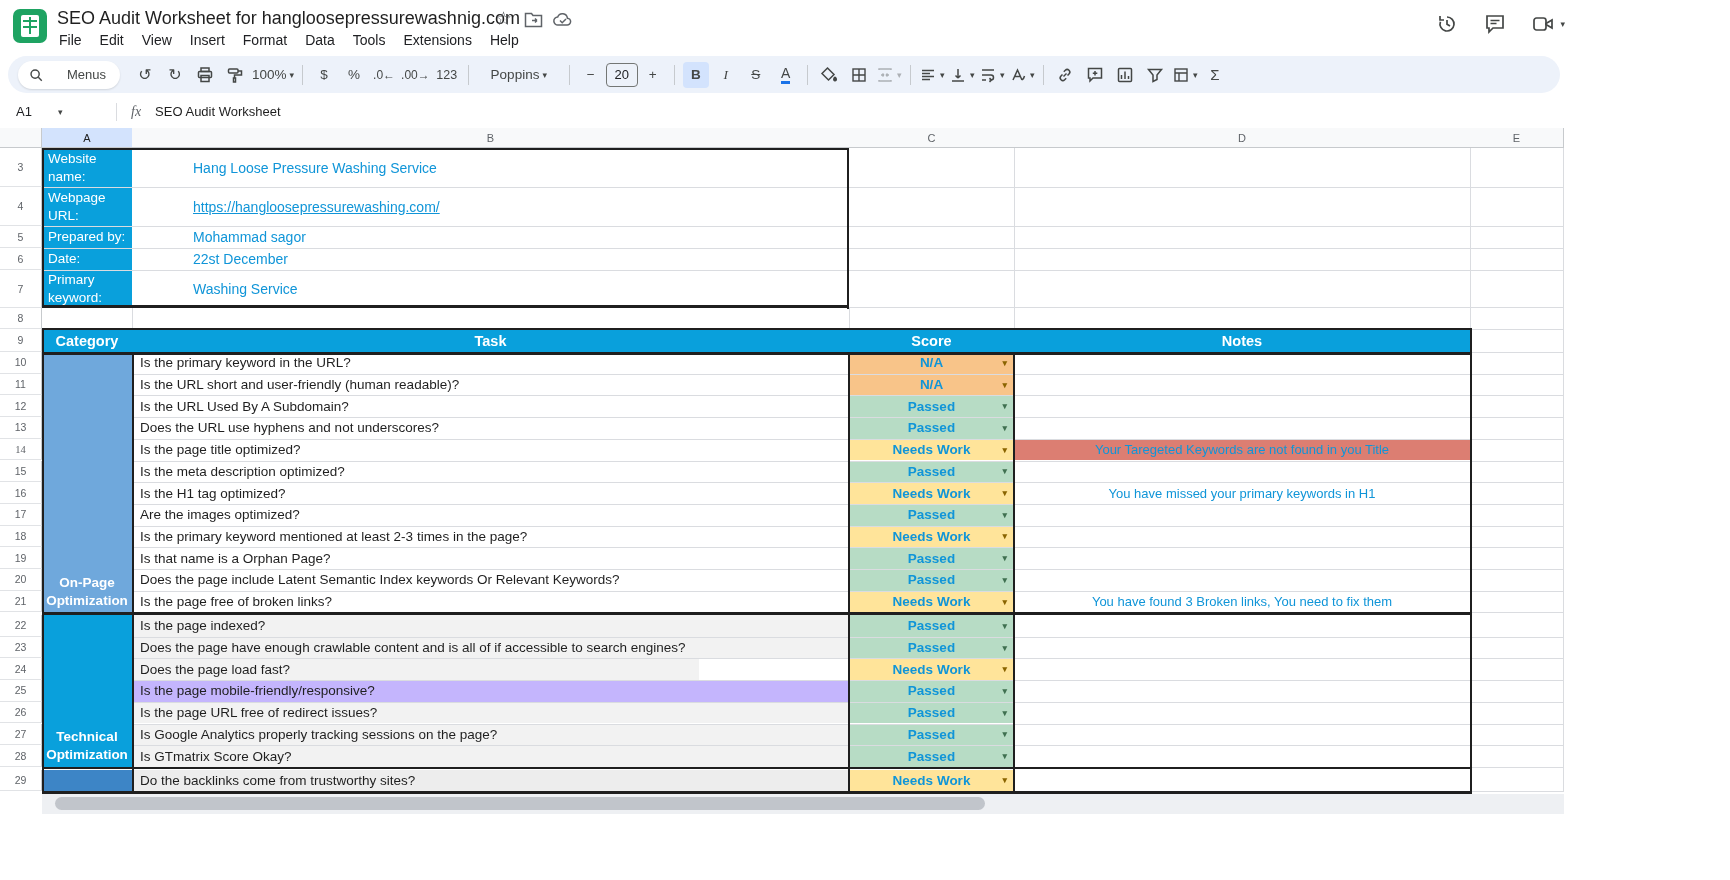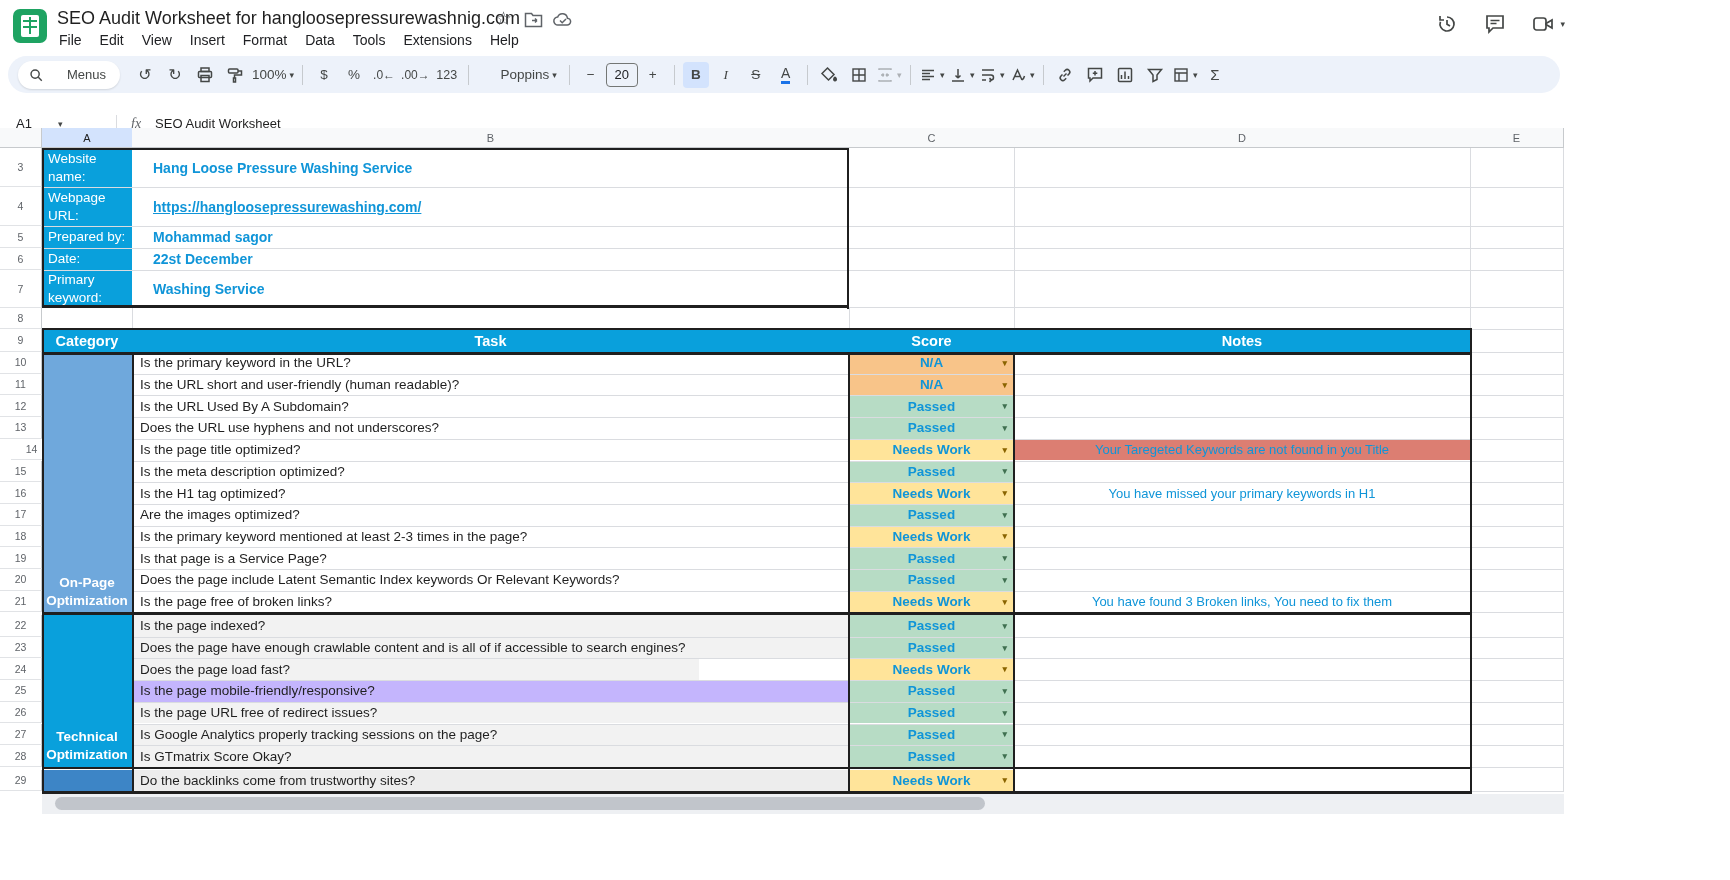--- a/index.html
+++ b/index.html
@@ -25,35 +25,35 @@
   #menus-pill{background:#fff;border-radius:14px;height:28px;display:flex;align-items:center;
               padding:0 14px 0 10px;margin-right:10px;box-shadow:0 1px 2px rgba(0,0,0,.12);gap:17px;}
   #menus-pill span{font-size:13px;color:#444746;margin-left:6px;}
   .glyph{font-size:16px;}
   #fontsize-box{border:1px solid #747775;border-radius:4px;width:30px;height:22px;
                 display:flex;align-items:center;justify-content:center;font-size:13px;}
   .active-btn{background:#d3e3fd;}
   .u-a{border-bottom:3px solid #1a73e8;line-height:1;padding-bottom:1px;font-size:14px;}
   .grayed{opacity:.38;}
   
-  #formulabar{left:0;top:96px;width:1730px;height:31px;background:#fff;display:flex;align-items:center;margin-top:12px;}
+  #formulabar{left:0;top:96px;width:1730px;height:31px;background:#fff;display:flex;align-items:center;}
   #namebox{width:100px;display:flex;align-items:center;padding-left:16px;font-size:13px;color:#202124;}
   #fx{font-style:italic;font-family:"Liberation Serif",serif;color:#5f6368;font-size:14px;margin:0 14px 0 14px;}
   #fb-div{width:1px;height:18px;background:#dadce0;}
   #formula-value{font-size:13px;color:#1f1f1f;}
   
   .cell{position:absolute;box-sizing:border-box;display:flex;align-items:center;font-size:13.5px;
         color:#1f1f1f;overflow:hidden;}
   .colhead{background:#f8f9fa;justify-content:center;font-size:11px;color:#5f6368;
            border-right:1px solid #c7cacd;border-bottom:1px solid #c7cacd;}
   .colhead-sel{background:#d3e3fd;color:#1f1f1f;}
   .gutter{justify-content:center;font-size:10.5px;color:#5f6368;border-right:1px solid #c7cacd;
           border-bottom:1px solid #e1e3e6;background:#fff;}
   .info-label{background:#09a0dc;color:#fff;padding:0 4px 0 6px;line-height:1.3;font-size:13.5px;}
-  .info-value{font-weight:bold;color:#1095d8;padding-left:21px;font-size:14px;white-space:nowrap;}
+  .info-value{font-weight:normal;color:#1095d8;padding-left:21px;font-size:14px;white-space:nowrap;margin-left:40px;}
   .link{text-decoration:underline;}
   .thead{background:#09a0dc;color:#fff;font-weight:bold;justify-content:center;font-size:14.5px;}
   .task-cell{padding-left:8px;white-space:nowrap;}
   .score-cell{justify-content:center;font-weight:bold;color:#1095d8;position:absolute;}
   .score-caret{position:absolute;right:7px;font-size:9px;}
   .note-cell{justify-content:center;color:#1095d8;font-size:13px;white-space:nowrap;}
   .cat-cell{display:flex;align-items:flex-end;justify-content:center;text-align:center;color:#fff;
             font-weight:bold;font-size:13.5px;line-height:1.32;padding:0 2px 3px 2px;word-break:break-word;}
   .hline,.vline{position:absolute;background:#dadce0;}
   .thick{position:absolute;background:#1f1f1f;}
@@ -148,21 +148,21 @@
         <span>100%</span>
         <span class="caret">▾</span>
       </div>
     <div class="t-div"></div>
     <div class="t-btn">$</div>
     <div class="t-btn">%</div>
     <div class="t-btn" style="font-size:12px;">.0←</div>
     <div class="t-btn" style="font-size:12px;">.00→</div>
     <div class="t-btn" style="font-size:12.5px;">123</div>
     <div class="t-div"></div>
-    <div class="t-btn" style="min-width:76px;justify-content:flex-end;padding:0 4px;">
+    <div class="t-btn" style="min-width:76px;justify-content:center;padding:0 4px;">
       <span>Poppins</span>
         <span class="caret">▾</span>
       </div>
     <div class="t-div"></div>
     <div class="t-btn">−</div>
     <div id="fontsize-box">20</div>
     <div class="t-btn">+</div>
     <div class="t-div"></div>
     <div class="t-btn active-btn" style="font-weight:bold;">B</div>
     <div class="t-btn" style="font-style:italic;font-family:'Liberation Serif',serif;">I</div>
@@ -275,21 +275,21 @@
       <div class="cell gutter" style="left: 0px; top: 60px; width: 42px; height: 39px;">4</div>
       <div class="cell gutter" style="left: 0px; top: 99px; width: 42px; height: 22px;">5</div>
       <div class="cell gutter" style="left: 0px; top: 121px; width: 42px; height: 22px;">6</div>
       <div class="cell gutter" style="left: 0px; top: 143px; width: 42px; height: 38px;">7</div>
       <div class="cell gutter" style="left: 0px; top: 181px; width: 42px; height: 21px;">8</div>
       <div class="cell gutter" style="left: 0px; top: 202px; width: 42px; height: 23px;">9</div>
       <div class="cell gutter" style="left: 0px; top: 225px; width: 42px; height: 21.7px;">10</div>
       <div class="cell gutter" style="left: 0px; top: 246.7px; width: 42px; height: 21.7px;">11</div>
       <div class="cell gutter" style="left: 0px; top: 268.4px; width: 42px; height: 21.7px;">12</div>
       <div class="cell gutter" style="left: 0px; top: 290.1px; width: 42px; height: 21.7px;">13</div>
-      <div class="cell gutter" style="left: 11px; top: 311.8px; width: 42px; height: 21.7px;">14</div>
+      <div class="cell gutter" style="left: 0px; top: 311.8px; width: 42px; height: 21.7px; font-family: Liberation Serif, serif;">14</div>
       <div class="cell gutter" style="left: 0px; top: 333.5px; width: 42px; height: 21.7px;">15</div>
       <div class="cell gutter" style="left: 0px; top: 355.2px; width: 42px; height: 21.7px;">16</div>
       <div class="cell gutter" style="left: 0px; top: 376.9px; width: 42px; height: 21.7px;">17</div>
       <div class="cell gutter" style="left: 0px; top: 398.6px; width: 42px; height: 21.7px;">18</div>
       <div class="cell gutter" style="left: 0px; top: 420.3px; width: 42px; height: 21.7px;">19</div>
       <div class="cell gutter" style="left: 0px; top: 442px; width: 42px; height: 21.7px;">20</div>
       <div class="cell gutter" style="left: 0px; top: 463.7px; width: 42px; height: 21.7px;">21</div>
       <div class="cell gutter" style="left: 0px; top: 488px; width: 42px; height: 21.7px;">22</div>
       <div class="cell gutter" style="left: 0px; top: 509.7px; width: 42px; height: 21.7px;">23</div>
       <div class="cell gutter" style="left: 0px; top: 531.4px; width: 42px; height: 21.7px;">24</div>
@@ -325,21 +325,21 @@
       <div class="cell note-cell" style="left: 1014px; top: 311.8px; width: 456px; height: 21.7px; background: rgb(220, 126, 114);">Your Taregeted Keywords are not found in you Title</div>
       <div class="cell task-cell" style="left: 132px; top: 333.5px; width: 717px; height: 21.7px;">Is the meta description optimized?</div>
       <div class="cell score-cell" style="left: 849px; top: 333.5px; width: 165px; height: 21.7px; background: rgb(183, 220, 197);">Passed<span class="score-caret" style="color: rgb(63, 112, 80);">▾</span></div>
       <div class="cell task-cell" style="left: 132px; top: 355.2px; width: 717px; height: 21.7px;">Is the H1 tag optimized?</div>
       <div class="cell score-cell" style="left: 849px; top: 355.2px; width: 165px; height: 21.7px; background: rgb(255, 228, 154);">Needs Work<span class="score-caret" style="color: rgb(138, 100, 0);">▾</span></div>
       <div class="cell note-cell" style="left: 1014px; top: 355.2px; width: 456px; height: 21.7px;">You have missed your primary keywords in H1</div>
       <div class="cell task-cell" style="left: 132px; top: 376.9px; width: 717px; height: 21.7px;">Are the images optimized?</div>
       <div class="cell score-cell" style="left: 849px; top: 376.9px; width: 165px; height: 21.7px; background: rgb(183, 220, 197);">Passed<span class="score-caret" style="color: rgb(63, 112, 80);">▾</span></div>
       <div class="cell task-cell" style="left: 132px; top: 398.6px; width: 717px; height: 21.7px; padding-left: 8px;">Is the primary keyword mentioned at least 2-3 times in the page?</div>
       <div class="cell score-cell" style="left: 849px; top: 398.6px; width: 165px; height: 21.7px; background: rgb(255, 228, 154);">Needs Work<span class="score-caret" style="color: rgb(138, 100, 0);">▾</span></div>
-      <div class="cell task-cell" style="left: 132px; top: 420.3px; width: 717px; height: 21.7px;">Is that page is a Service Page?</div>
+      <div class="cell task-cell" style="left: 132px; top: 420.3px; width: 717px; height: 21.7px;">Is that name is a Orphan Page?</div>
       <div class="cell score-cell" style="left: 849px; top: 420.3px; width: 165px; height: 21.7px; background: rgb(183, 220, 197);">Passed<span class="score-caret" style="color: rgb(63, 112, 80);">▾</span></div>
       <div class="cell task-cell" style="left: 132px; top: 442px; width: 717px; height: 21.7px;">Does the page include Latent Semantic Index keywords Or Relevant Keywords?</div>
       <div class="cell score-cell" style="left: 849px; top: 442px; width: 165px; height: 21.7px; background: rgb(183, 220, 197);">Passed<span class="score-caret" style="color: rgb(63, 112, 80);">▾</span></div>
       <div class="cell task-cell" style="left: 132px; top: 463.7px; width: 717px; height: 21.7px;">Is the page free of broken links?</div>
       <div class="cell score-cell" style="left: 849px; top: 463.7px; width: 165px; height: 21.7px; background: rgb(255, 228, 154);">Needs Work<span class="score-caret" style="color: rgb(138, 100, 0);">▾</span></div>
       <div class="cell note-cell" style="left: 1014px; top: 463.7px; width: 456px; height: 21.7px;">You have found 3 Broken links, You need to fix them</div>
       <div class="cell task-cell" style="left: 132px; top: 488px; width: 717px; height: 21.7px; background: rgb(242, 242, 242);">Is the page indexed?</div>
       <div class="cell score-cell" style="left: 849px; top: 488px; width: 165px; height: 21.7px; background: rgb(183, 220, 197);">Passed<span class="score-caret" style="color: rgb(63, 112, 80);">▾</span></div>
       <div class="cell task-cell" style="left: 132px; top: 509.7px; width: 717px; height: 21.7px; background: rgb(242, 242, 242);">Does the page have enough crawlable content and is all of if accessible to search engines?</div>
       <div class="cell score-cell" style="left: 849px; top: 509.7px; width: 165px; height: 21.7px; background: rgb(183, 220, 197);">Passed<span class="score-caret" style="color: rgb(63, 112, 80);">▾</span></div>

